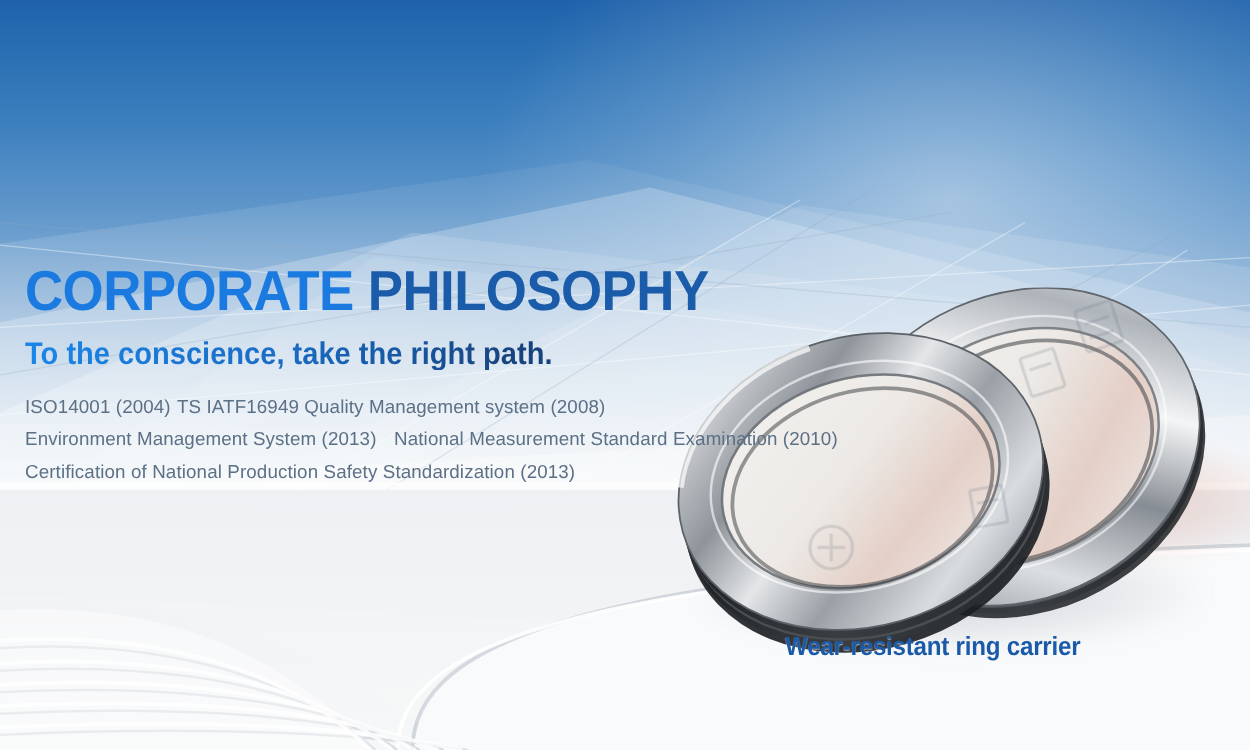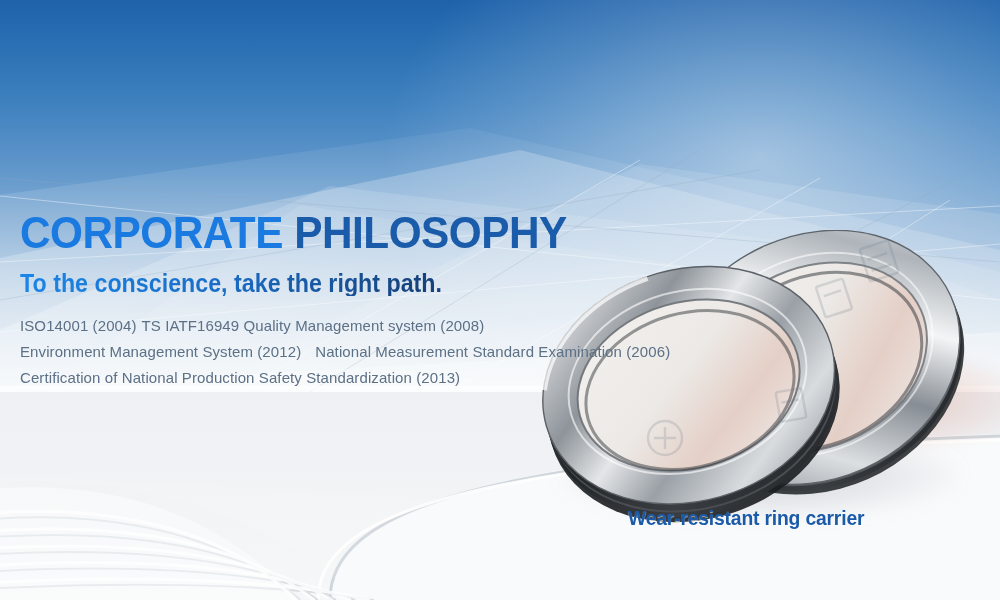--- a/index.html
+++ b/index.html
@@ -290,21 +290,21 @@
 
   <div class="copy">
 
     <h1 class="headline"><span class="hl-a">CORPORATE</span> <span class="hl-b">PHILOSOPHY</span></h1>
 
     <p class="subline">To the conscience, take the right path.</p>
 
     <div class="certs">
       <div class="cert-line"><span>ISO14001 (2004)</span><span class="gap-sm"></span><span>TS IATF16949 Quality Management system (2008)</span></div>
 
-      <div class="cert-line"><span>Environment Management System (2012)</span><span class="gap"></span><span>National Measurement Standard Examination (2006)</span></div>
+      <div class="cert-line"><span>Environment Management System (2013)</span><span class="gap"></span><span>National Measurement Standard Examination (2010)</span></div>
 
       <div class="cert-line"><span>Certification of National Production Safety Standardization (2013)</span></div>
     </div>
   </div>
 
   <div class="caption">Wear-resistant ring carrier</div>
 
 </div>
 
 </body></html>

